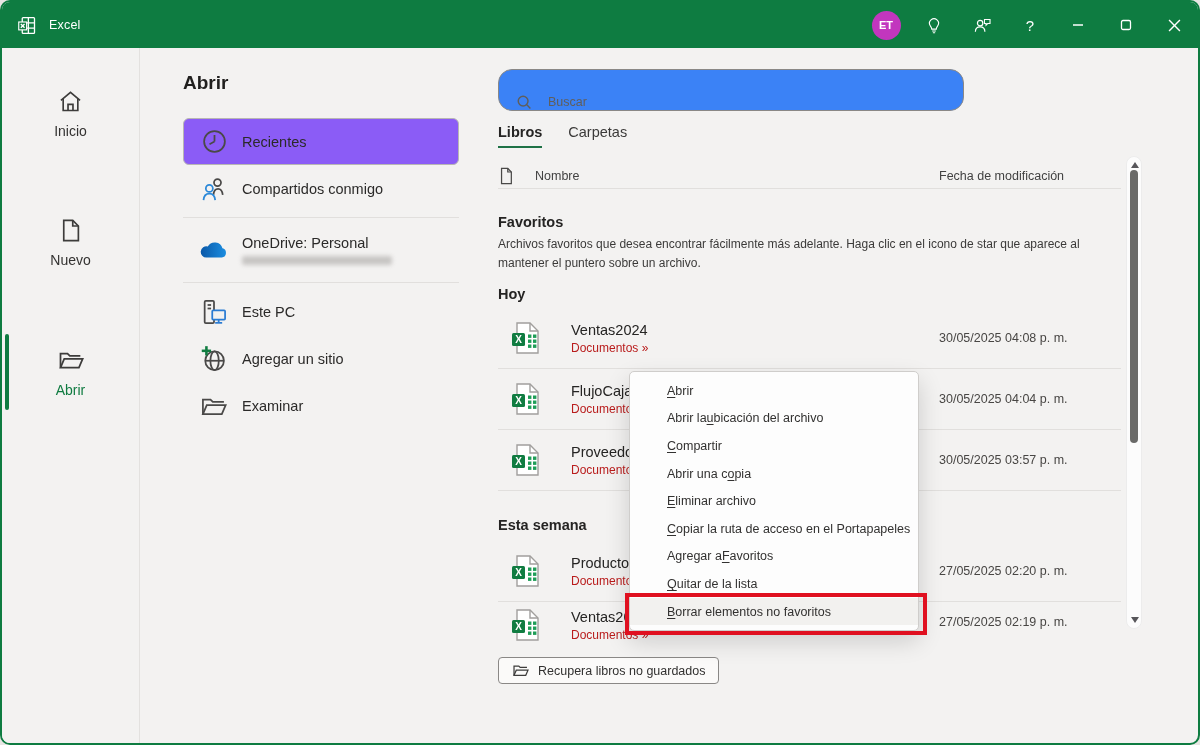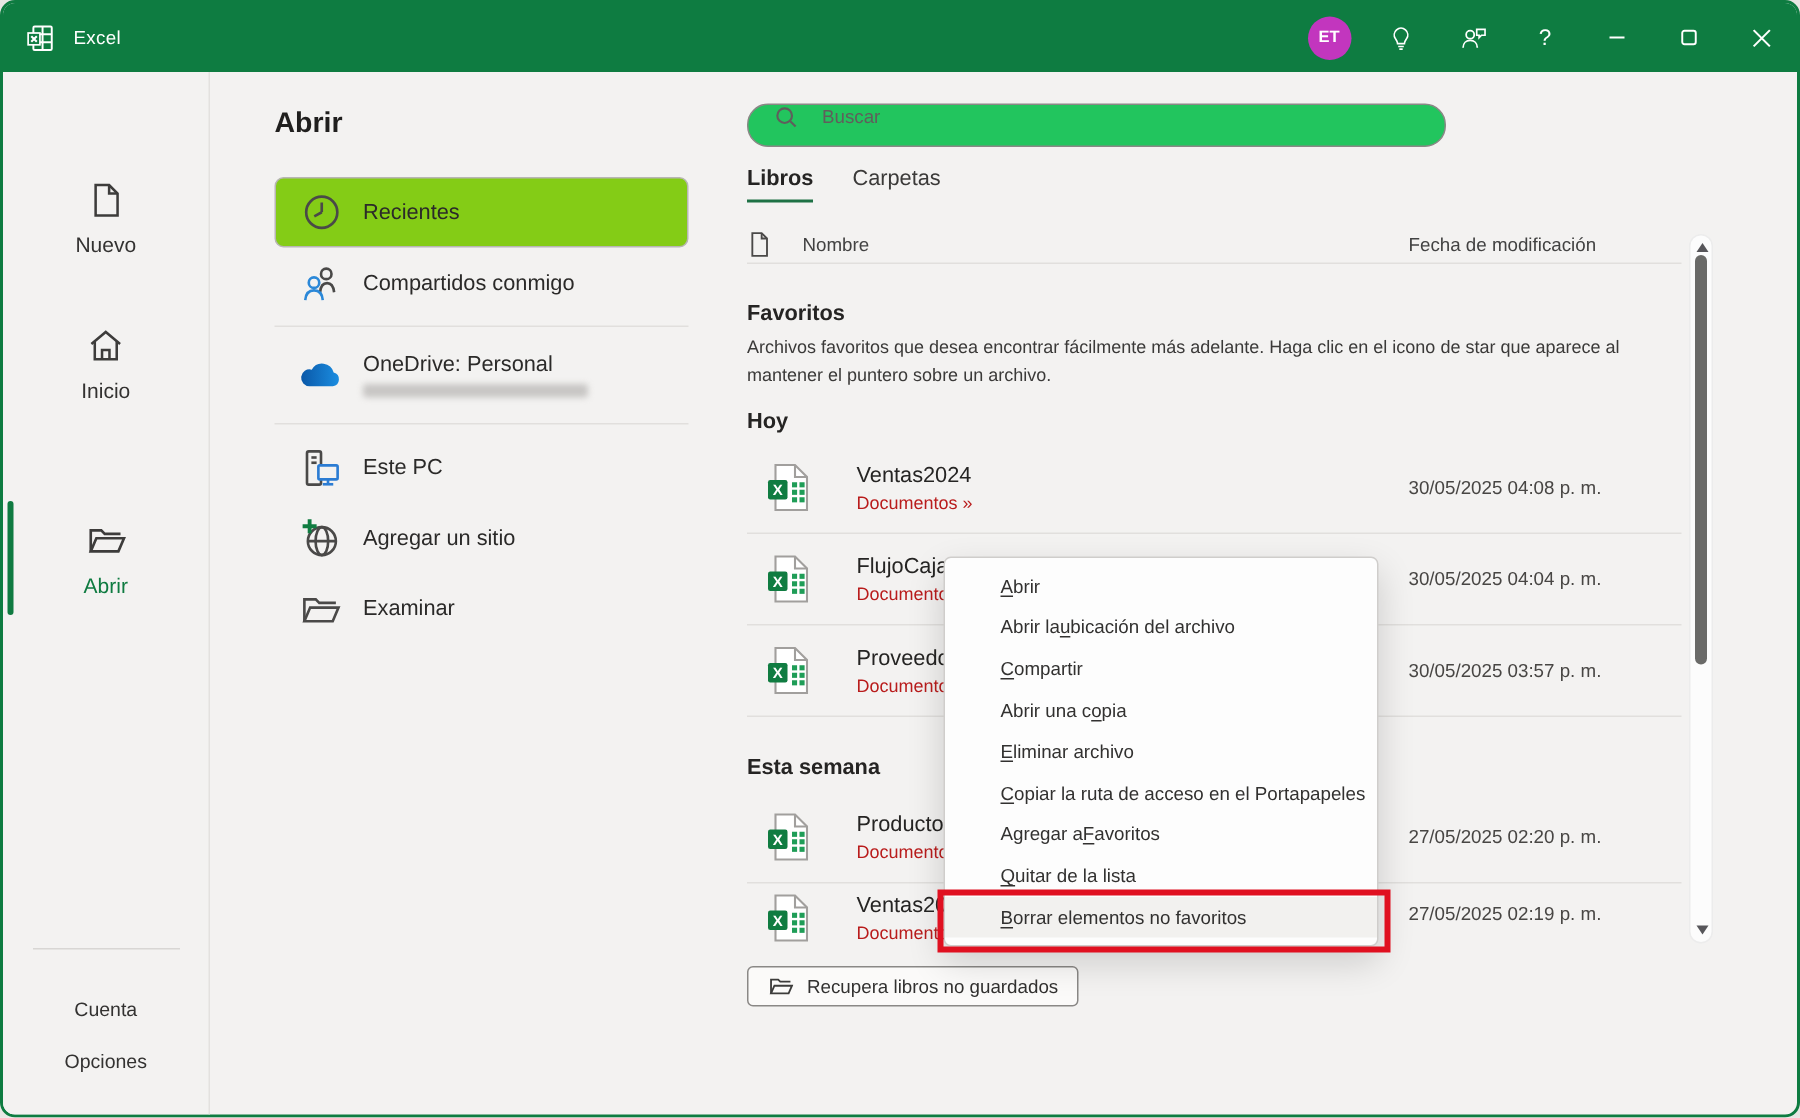--- a/index.html
+++ b/index.html
@@ -25,31 +25,31 @@
   .side-item.active .slabel{color:#0F7B41;}
   .side-item.active .accent{position:absolute;left:3px;top:-6px;bottom:-6px;width:3.5px;background:#0F7B41;border-radius:2px;}
   .side-foot{margin-top:auto;width:100%;display:flex;flex-direction:column;align-items:center;padding-bottom:18px;}
   .side-div{width:98px;height:1px;background:#d8d6d4;margin-bottom:22px;}
   .side-link{font-size:13px;color:#333231;padding:10px 0;}
   
   .navpanel{width:319px;flex-shrink:0;padding-top:18px;}
   .np-title{font-size:19px;font-weight:bold;color:#201f1e;margin:6px 0 24px 43px;}
   .nav-item{display:flex;align-items:center;margin-left:43px;width:276px;height:47px;padding-left:15px;
             border:1px solid transparent;border-radius:6px;}
-  .nav-item.selected{background:#84cc16;border-color:#b8b6b4;}
+  .nav-item.selected{background:#8b5cf6;border-color:#b8b6b4;}
   .nicon{width:30px;display:flex;justify-content:center;flex-shrink:0;}
   .nlabel{margin-left:13px;font-size:14.5px;color:#2b2a29;}
   .nav-item.two-line{height:54px;}
   .nl-stack{margin-left:13px;display:flex;flex-direction:column;gap:5px;justify-content:center;}
   .blur-bar{width:150px;height:9px;border-radius:2px;background:#b9b7b5;filter:blur(2.2px);opacity:.75;}
   .nav-div{margin:5px 0 5px 43px;width:276px;height:1px;background:#e1dfdd;}
   
   .content{flex:1;position:relative;padding-left:39px;}
-  .searchbox{margin-top:21px;width:466px;height:29px;background:#22c55e;border:1px solid #8a8886;border-radius:14px;
-             display:flex;align-items:flex-start;padding-left:17px;}
+  .searchbox{margin-top:21px;width:466px;height:42px;background:#3b82f6;border:1px solid #8a8886;border-radius:14px;
+             display:flex;align-items:flex-end;padding-left:17px;}
   .searchbox input{border:none;outline:none;background:transparent;font-size:12.5px;margin-left:14px;width:380px;
                    font-family:"Liberation Sans",sans-serif;color:#323130;}
   .searchbox input::placeholder{color:#605e5c;}
   .tabs{margin-top:13px;display:flex;gap:26px;}
   .tab{font-size:14.5px;color:#3b3a39;padding-bottom:6px;border-bottom:2.5px solid transparent;}
   .tab.active{font-weight:bold;color:#252423;border-bottom-color:#1E7145;}
   .header-row{margin-top:16px;height:24px;display:flex;align-items:center;position:relative;width:623px;}
   .hr-name{font-size:12.5px;color:#424242;margin-left:21px;}
   .hr-date{position:absolute;left:441px;font-size:12.5px;color:#424242;}
   .list-div{width:623px;height:1px;background:#e1dfdd;}
@@ -143,53 +143,48 @@
             <line x1="1" y1="1" x2="11" y2="11"></line>
             <line x1="11" y1="1" x2="1" y2="11"></line>
           </svg>
       </div>
     </div>
   </div>
 
   <div class="body">
 
     <div class="sidebar">
-      <div class="side-item" style="margin-top:66px;">
-        <span>
-          <svg width="27" height="27" viewBox="0 0 24 24" fill="none" stroke="#3d3c3b" stroke-width="1.5">
-            <path d="M6 3 h8 l5 5 v13 H6 z"></path>
-              <path d="M14 3 v5 h5"></path>
-          </svg>
-        </span>
-        <span class="slabel">Nuevo</span>
-      </div>
       <div class="side-item" style="margin-top:34px;">
         <span>
           <svg width="27" height="27" viewBox="0 0 24 24" fill="none" stroke="#3d3c3b" stroke-width="1.5">
             <path d="M3.5 11 L12 3.8 L20.5 11"></path>
               <path d="M5.5 9.5 V20 h13 V9.5"></path>
               <path d="M9.8 20 v-5.5 h4.4 V20"></path>
           </svg>
         </span>
         <span class="slabel">Inicio</span>
       </div>
+      <div class="side-item" style="margin-top:66px;">
+        <span>
+          <svg width="27" height="27" viewBox="0 0 24 24" fill="none" stroke="#3d3c3b" stroke-width="1.5">
+            <path d="M6 3 h8 l5 5 v13 H6 z"></path>
+              <path d="M14 3 v5 h5"></path>
+          </svg>
+        </span>
+        <span class="slabel">Nuevo</span>
+      </div>
       <div class="side-item active" style="margin-top:66px;">
         <span class="accent"></span>
         <span>
           <svg width="28" height="28" viewBox="0 0 24 24" fill="none" stroke="#3d3c3b" stroke-width="1.5">
             <path d="M3 18.5 V6.5 h6 l2 2 h9"></path>
               <path d="M3 18.5 l3.2-7.5 H22 l-3.2 7.5 z"></path>
           </svg>
         </span>
         <span class="slabel">Abrir</span>
-      </div>
-      <div class="side-foot">
-        <div class="side-div"></div>
-        <span class="side-link">Cuenta</span>
-        <span class="side-link">Opciones</span>
       </div>
     </div>
 
     <div class="navpanel">
       <div class="np-title">Abrir</div>
 
       <div class="nav-item selected">
         <span class="nicon">
           <svg width="27" height="27" viewBox="0 0 26 26" fill="none" stroke="#4a4948" stroke-width="1.7">
             <circle cx="13" cy="13" r="10"></circle>

